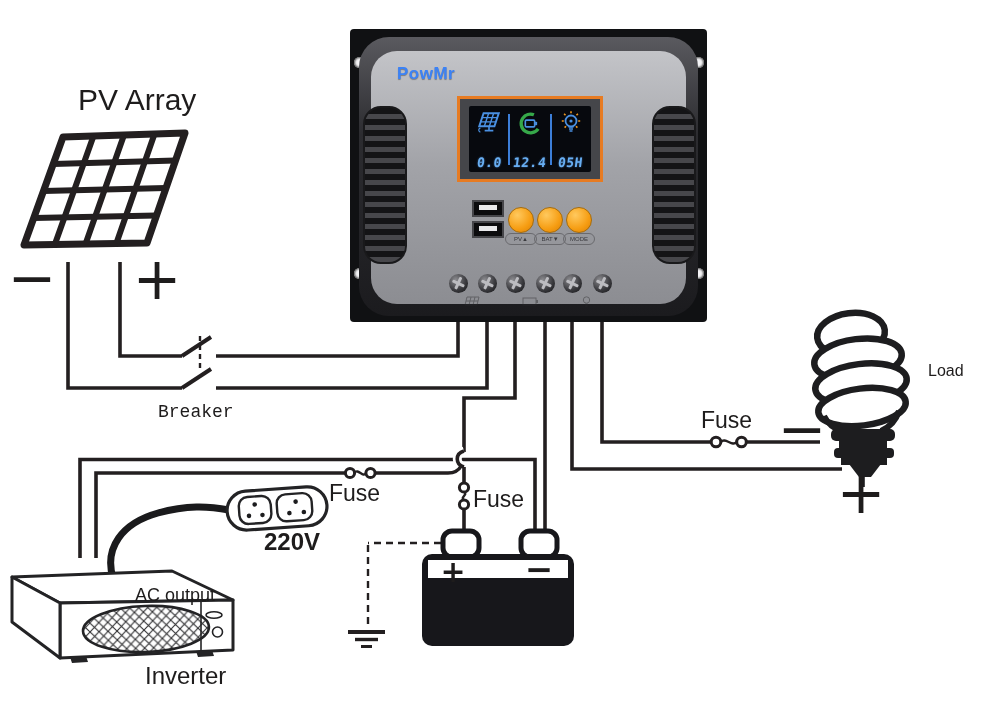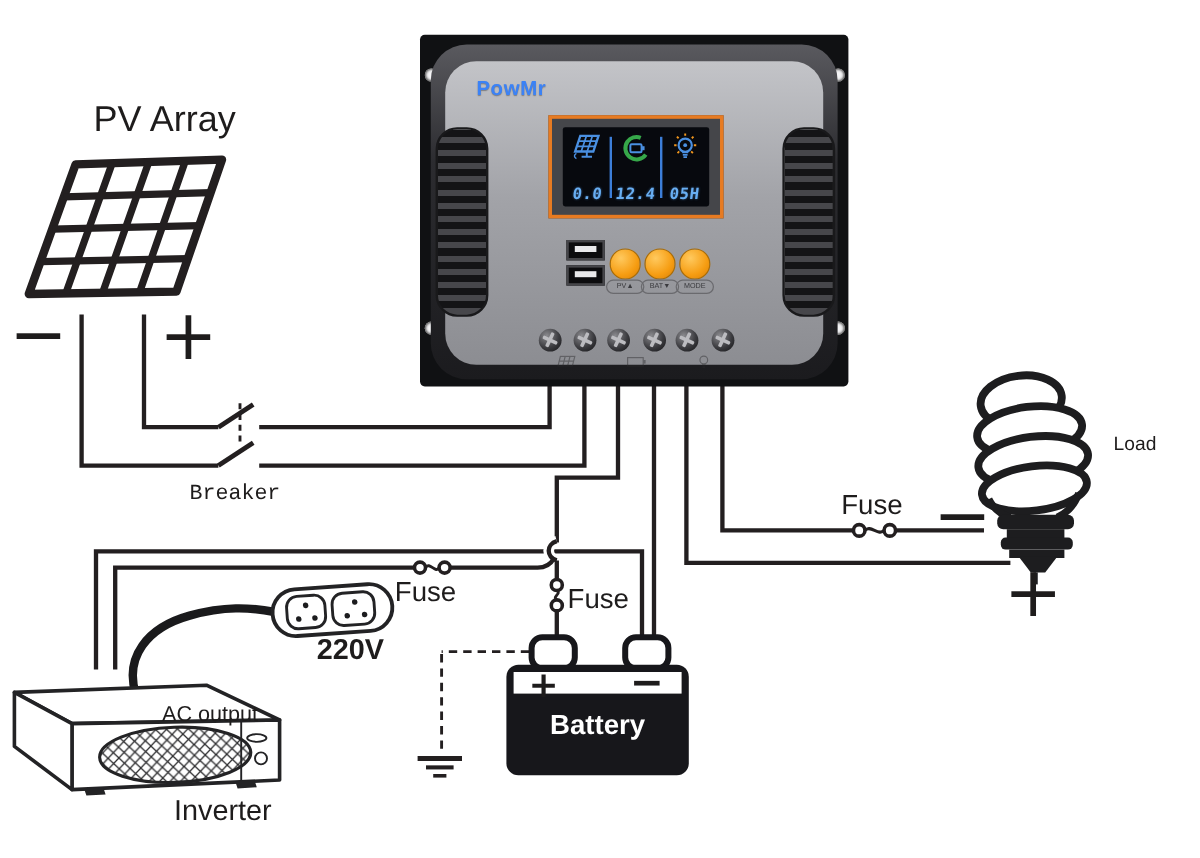--- a/index.html
+++ b/index.html
@@ -304,21 +304,20 @@
 
   <div class="lbl lbl-pv">PV Array</div>
   <div class="lbl lbl-breaker">Breaker</div>
   <div class="lbl lbl-fuse-inv">Fuse</div>
   <div class="lbl lbl-fuse-bat">Fuse</div>
   <div class="lbl lbl-fuse-load">Fuse</div>
   <div class="lbl lbl-load">Load</div>
   <div class="lbl lbl-ac">AC output</div>
   <div class="lbl lbl-220">220V</div>
   <div class="lbl lbl-inverter">Inverter</div>
-  <div class="lbl lbl-batt">Battery</div>
 
   <div class="sign sign-pv-minus">−</div>
   <div class="sign sign-pv-plus">+</div>
   <div class="sign sign-load-minus">−</div>
   <div class="sign sign-load-plus">+</div>
   <div class="sign sign-bat-plus">+</div>
   <div class="sign sign-bat-minus">−</div>
 
 </div>
 

